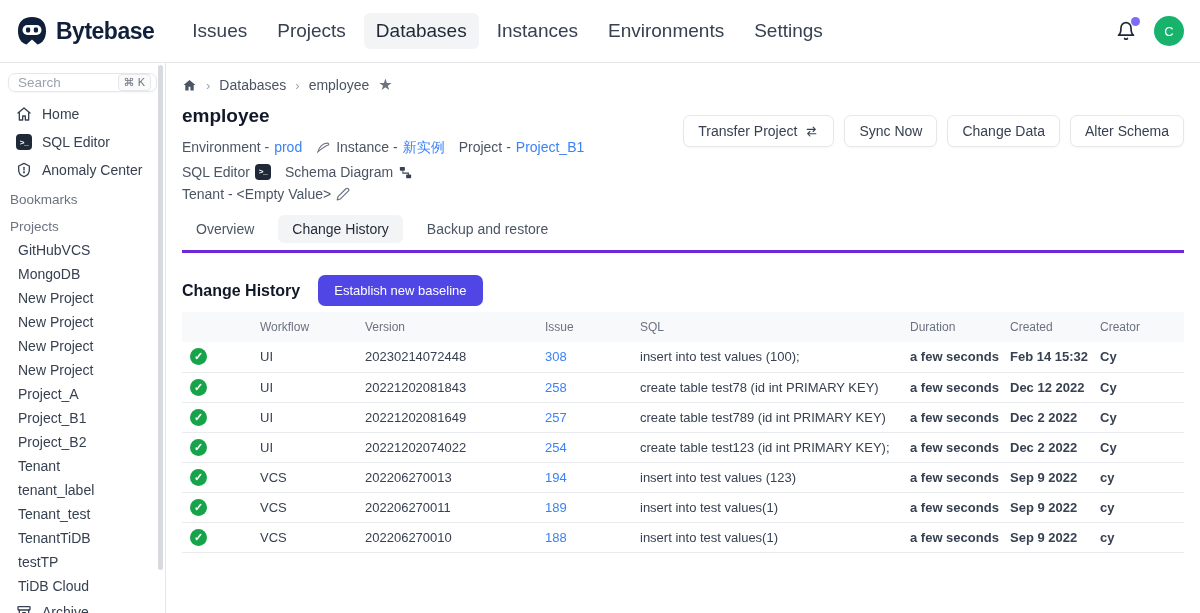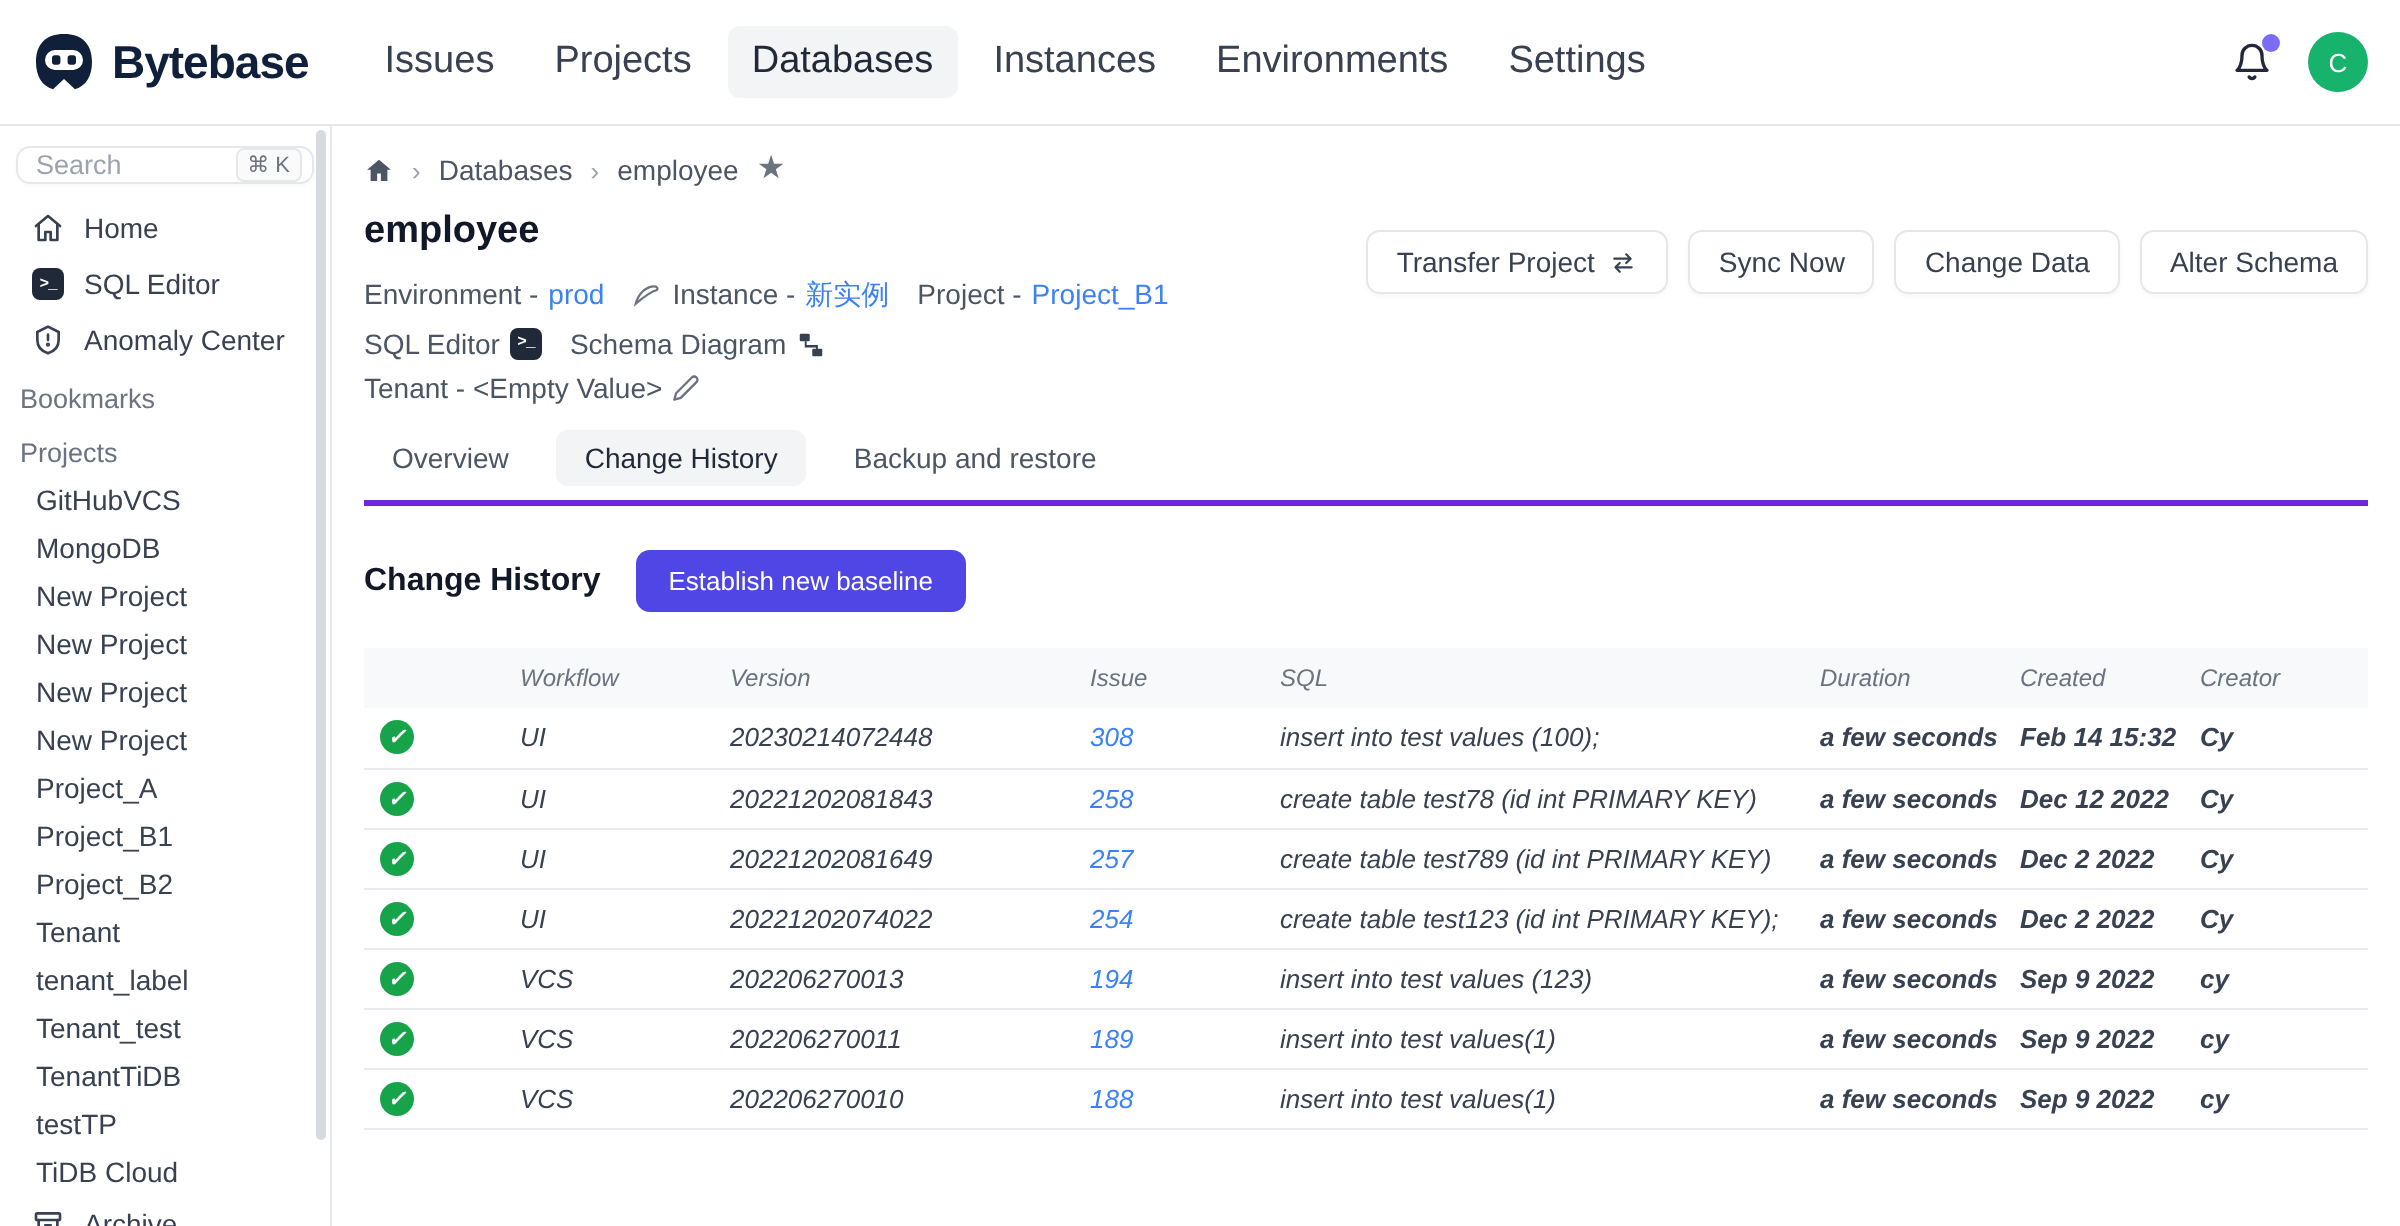--- a/index.html
+++ b/index.html
@@ -60,21 +60,21 @@
 
   .tabs { display:flex; gap:10px; margin-top:10px; border-bottom:3px solid #6d28d9; padding-bottom:7px; }
   .tab { padding:6px 14px; border-radius:6px; font-size:14px; color:#4b5563; cursor:pointer; }
   .tab.active { background:#f3f4f6; color:#1f2937; }
 
   .section-head { display:flex; align-items:center; gap:18px; margin-top:22px; }
   .section-title { font-size:16px; font-weight:700; color:#111827; }
   .primary-btn { background:var(--accent,#4f46e5); color:#fff; border:none; border-radius:7px;
     padding:8px 16px; font-size:13px; font-weight:500; cursor:pointer; }
 
-  table.history { width:100%; border-collapse:collapse; margin-top:18px; font-size:13px; table-layout:fixed;font-style:italic; }
+  table.history { width:100%; border-collapse:collapse; margin-top:6px; font-size:13px; table-layout:fixed; }
   table.history thead th { background:#f8f9fb; color:#6b7280; font-weight:400; font-size:12px;
     text-align:left; padding:8px 8px; cursor:default; }
   table.history tbody td { border-bottom:1px solid #e9ebee; padding:6px 8px; color:#374151;
     height:30px; overflow:hidden; white-space:nowrap; }
   td.c-strong { color:#1f2937; font-weight:700; }
   td.c-sql { color:#1f2937; }
   .issue-link { color:var(--link,#3b82f6); cursor:pointer; text-decoration:none; }
   .check-circle { width:17px; height:17px; border-radius:50%; background:var(--success,#16a34a);
     color:#fff; display:inline-flex; align-items:center; justify-content:center; font-size:11px; font-weight:700; }
 

